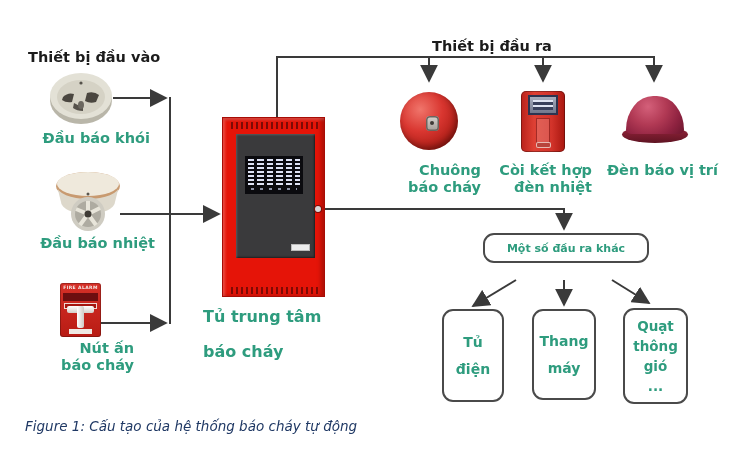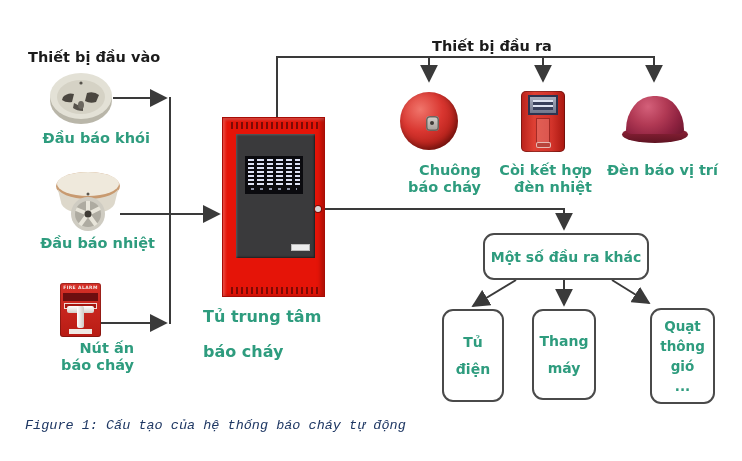--- a/index.html
+++ b/index.html
@@ -183,40 +183,40 @@
     <div>Còi kết hợp</div>
     <div>đèn nhiệt</div>
   </div>
 
   <div class="abs" style="left:622px; top:96px; width:66px; height:48px;">
     <div class="beacon-base"></div>
     <div class="beacon-dome"></div>
   </div>
   <div class="abs dev-label" style="left:598px; top:162px; width:120px; white-space:nowrap;">Đèn báo vị trí</div>
 
-  <div class="abs node-box" style="left:483px; top:233px; width:166px; height:47px; font-size:14px;">
+  <div class="abs node-box" style="left:483px; top:233px; width:166px; height:30px; font-size:11px;">
     <span>Một số đầu ra khác</span>
   </div>
 
   <div class="abs node-box" style="left:442px; top:309px; width:62px; height:93px; font-size:14px; line-height:1.9;">
     <div>
       <div>Tủ</div>
       <div>điện</div>
     </div>
   </div>
   <div class="abs node-box" style="left:532px; top:309px; width:64px; height:91px; font-size:14px; line-height:1.9;">
     <div>
       <div>Thang</div>
       <div>máy</div>
     </div>
   </div>
-  <div class="abs node-box" style="left:650px; top:308px; width:65px; height:96px; font-size:13.5px; line-height:1.5;">
+  <div class="abs node-box" style="left:623px; top:308px; width:65px; height:96px; font-size:13.5px; line-height:1.5;">
     <div>
       <div>Quạt</div>
       <div>thông</div>
       <div>gió</div>
       <div>...</div>
     </div>
   </div>
 
-  <div class="abs caption" style="left:25px; top:418px;font-family:Liberation Mono, monospace;">Figure 1: Cấu tạo của hệ thống báo cháy tự động</div>
+  <div class="abs caption" style="left:25px; top:418px;">Figure 1: Cấu tạo của hệ thống báo cháy tự động</div>
 
 </div>
 
 </body></html>

